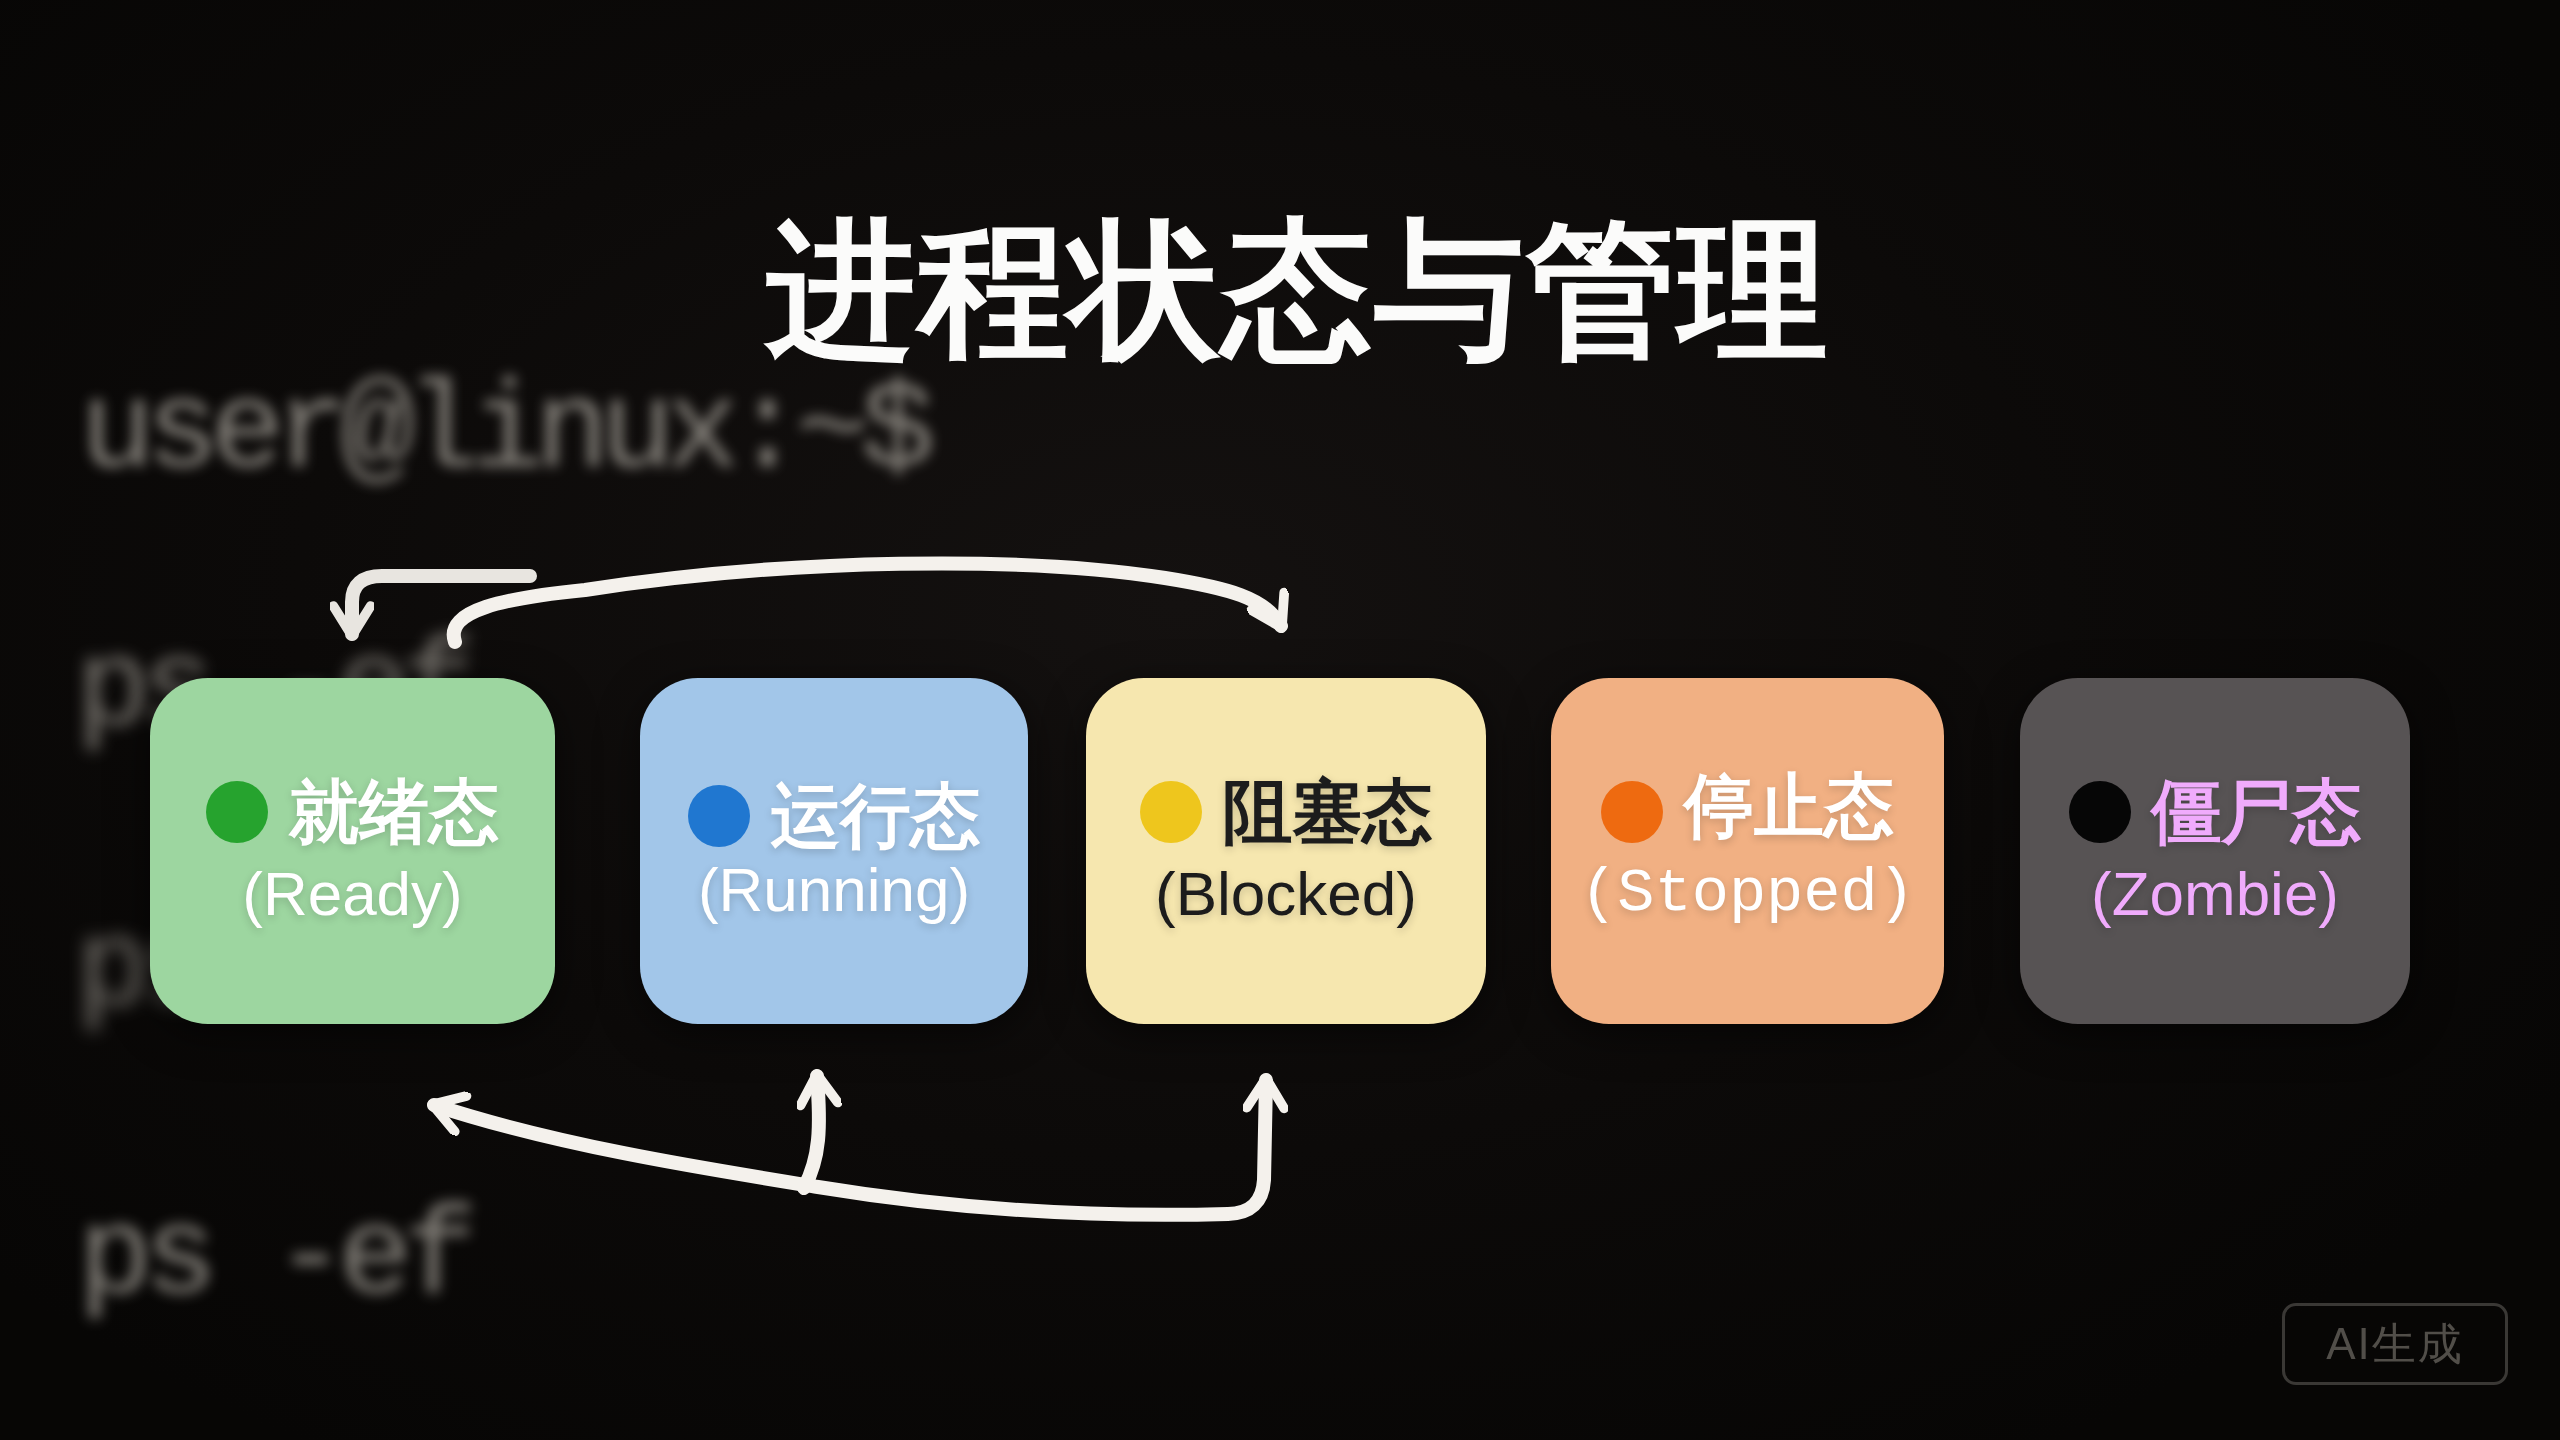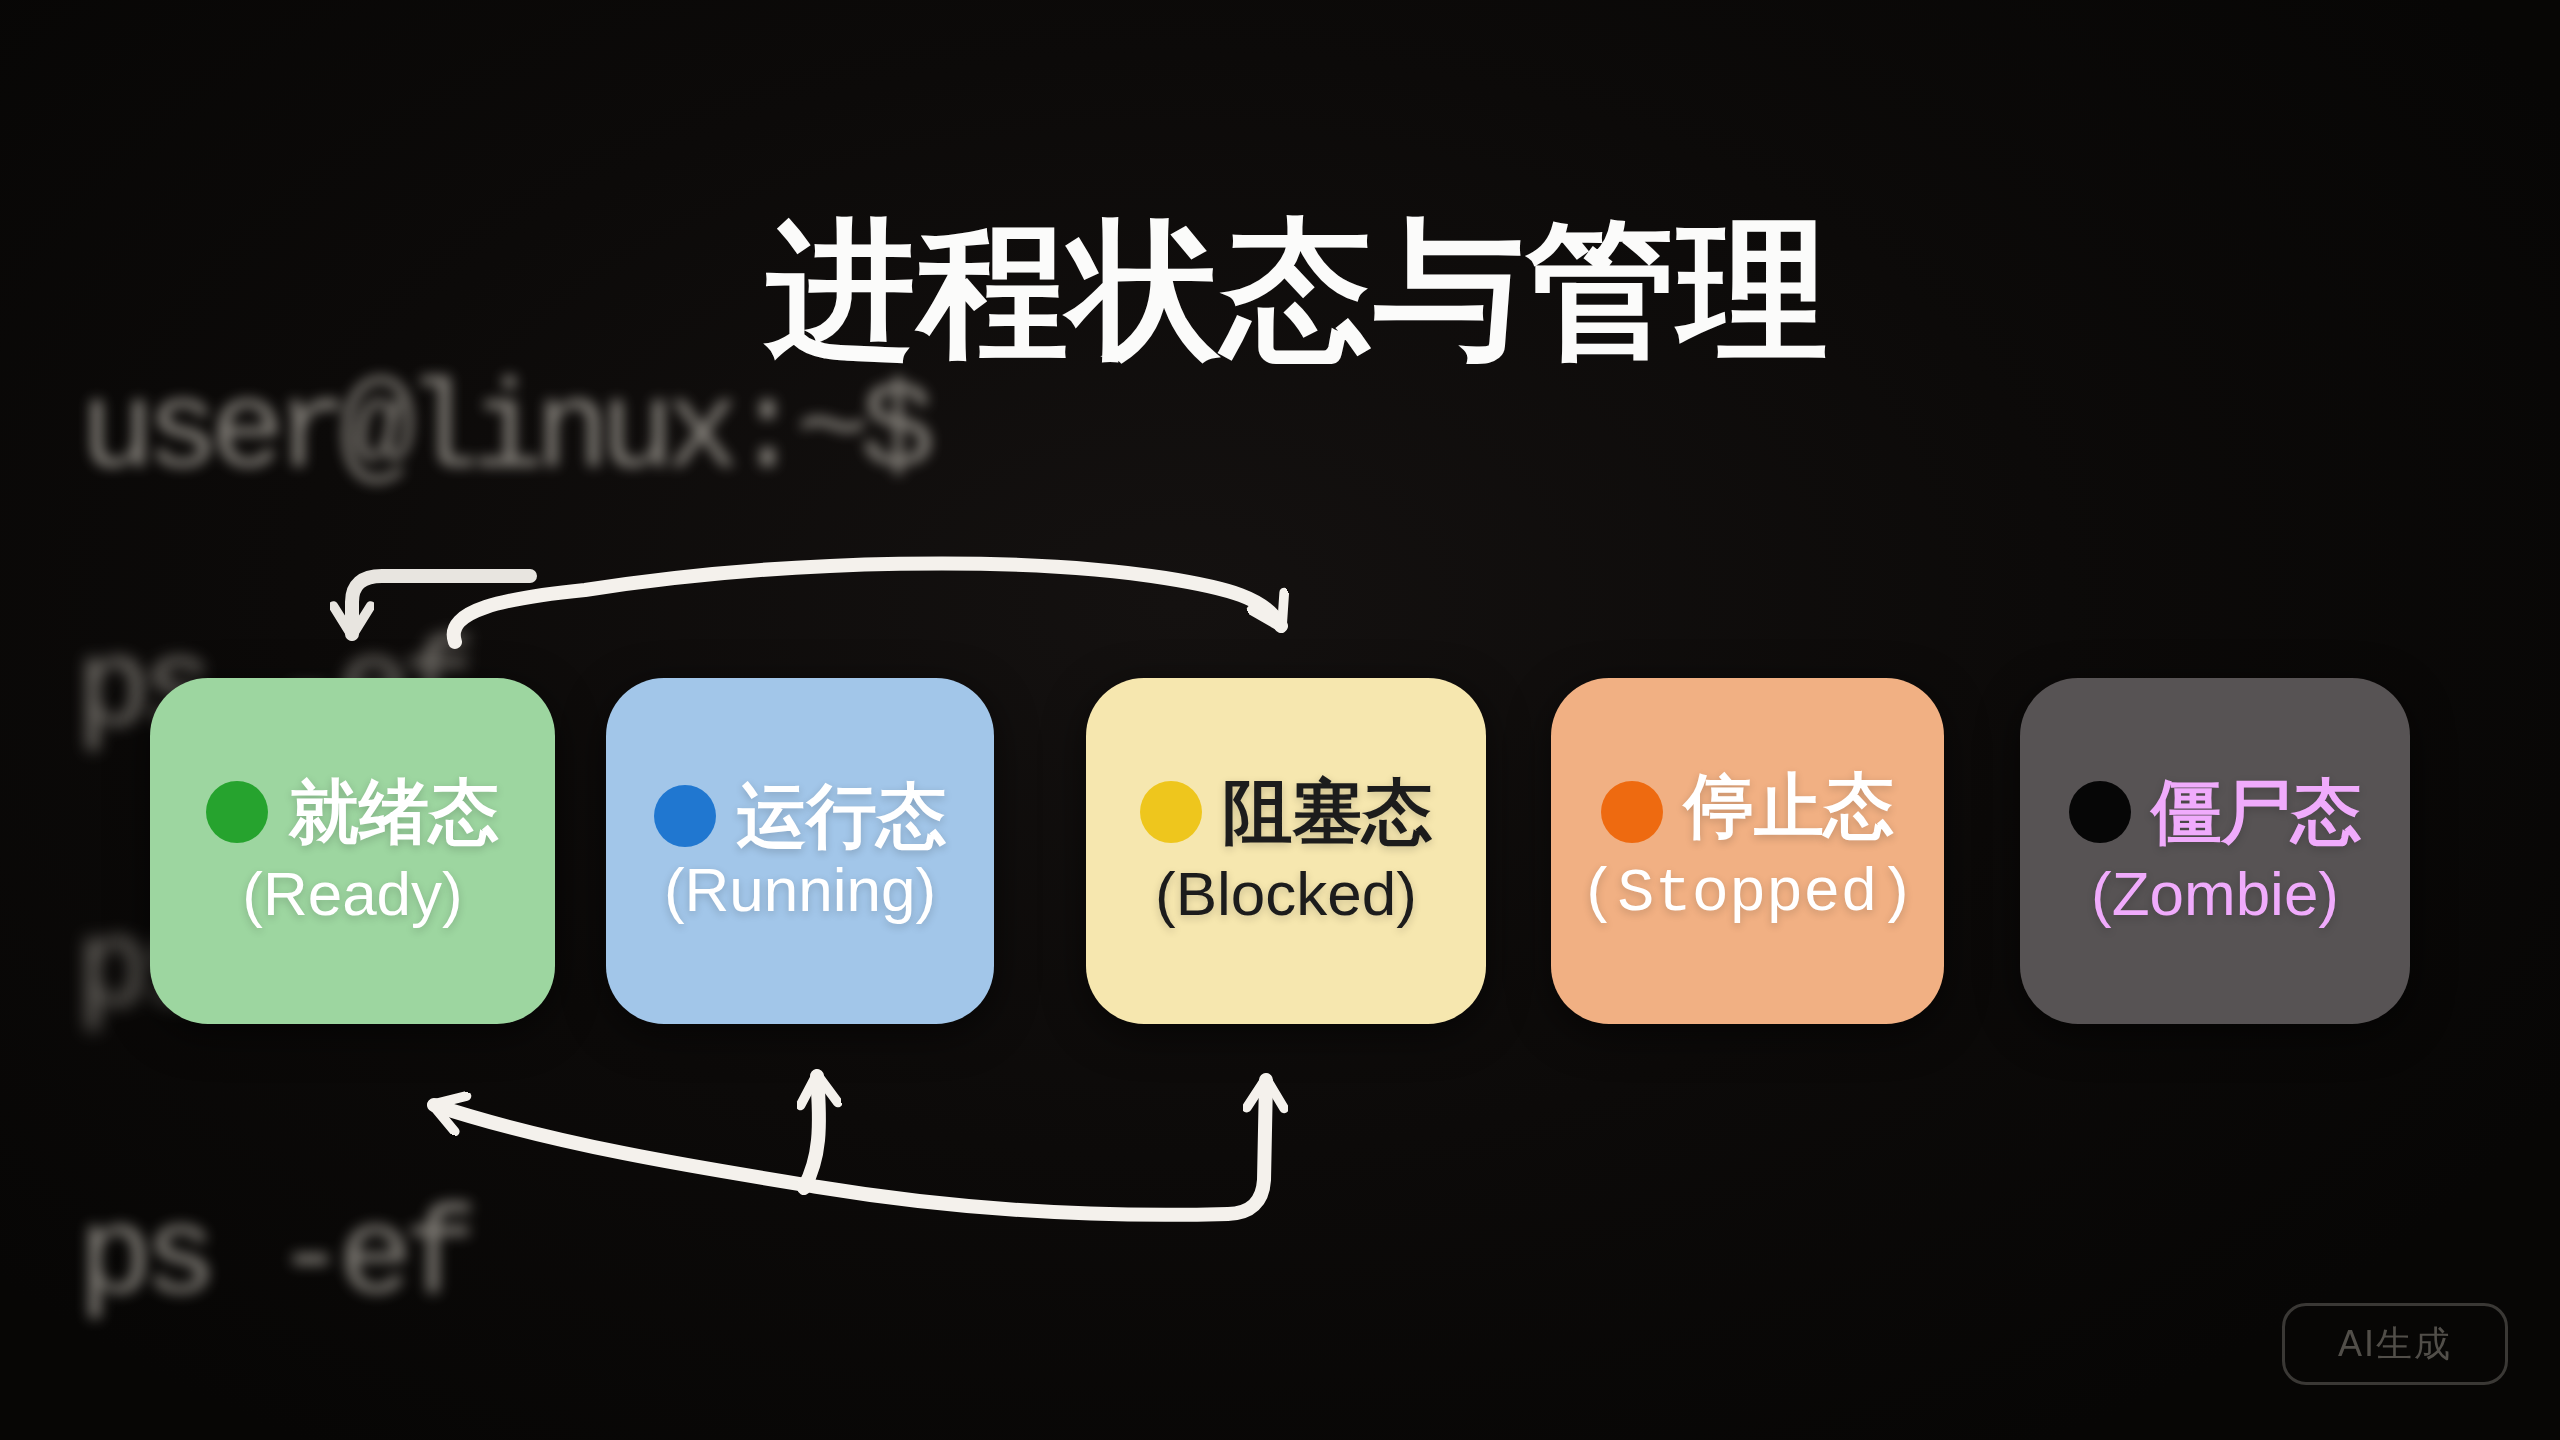--- a/index.html
+++ b/index.html
@@ -43,38 +43,38 @@
     top:672px;height:346px;
     border-radius:58px;
     display:flex;flex-direction:column;
     align-items:center;justify-content:center;
     gap:16px;
     z-index:2;
     box-shadow:0 10px 40px rgba(0,0,0,.55);
     margin-top:6px;
   }
   .state-box.b1{left:150px;width:405px;}
-  .state-box.b2{left:606px;width:388px;gap:8px;}
+  .state-box.b2{left:640px;width:388px;gap:8px;}
   .state-box.b3{left:1086px;width:400px;}
   .state-box.b4{left:1551px;width:393px;}
   .state-box.b5{left:2020px;width:390px;}
   .state-row{display:flex;align-items:center;gap:21px;}
   .state-dot{width:62px;height:62px;border-radius:50%;flex:0 0 auto;}
   .state-zh{font-size:70px;font-weight:bold;line-height:1;text-shadow:0 3px 8px rgba(0,0,0,.18);}
   .state-en{font-size:62px;font-weight:400;line-height:1;text-shadow:0 3px 8px rgba(0,0,0,.18);}
 
   .arrows{position:absolute;left:0;top:0;z-index:3;}
 
   .watermark{
     position:absolute;
     left:2282px;top:1303px;width:226px;height:82px;
-    border:3px solid #3a3835;border-radius:24px;
+    border:3px solid #3a3835;border-radius:14px;
     box-sizing:border-box;
     display:flex;align-items:center;justify-content:center;
-    color:#514e49;font-size:36px;letter-spacing:2px;
+    color:#514e49;font-size:44px;letter-spacing:2px;
     z-index:2;
   }
 </style>
 </head>
 <body>
 
 <div class="stage">
 
   <div class="term-line l1">user@linux:~$</div>
   <div class="term-line l2">ps -ef</div>

